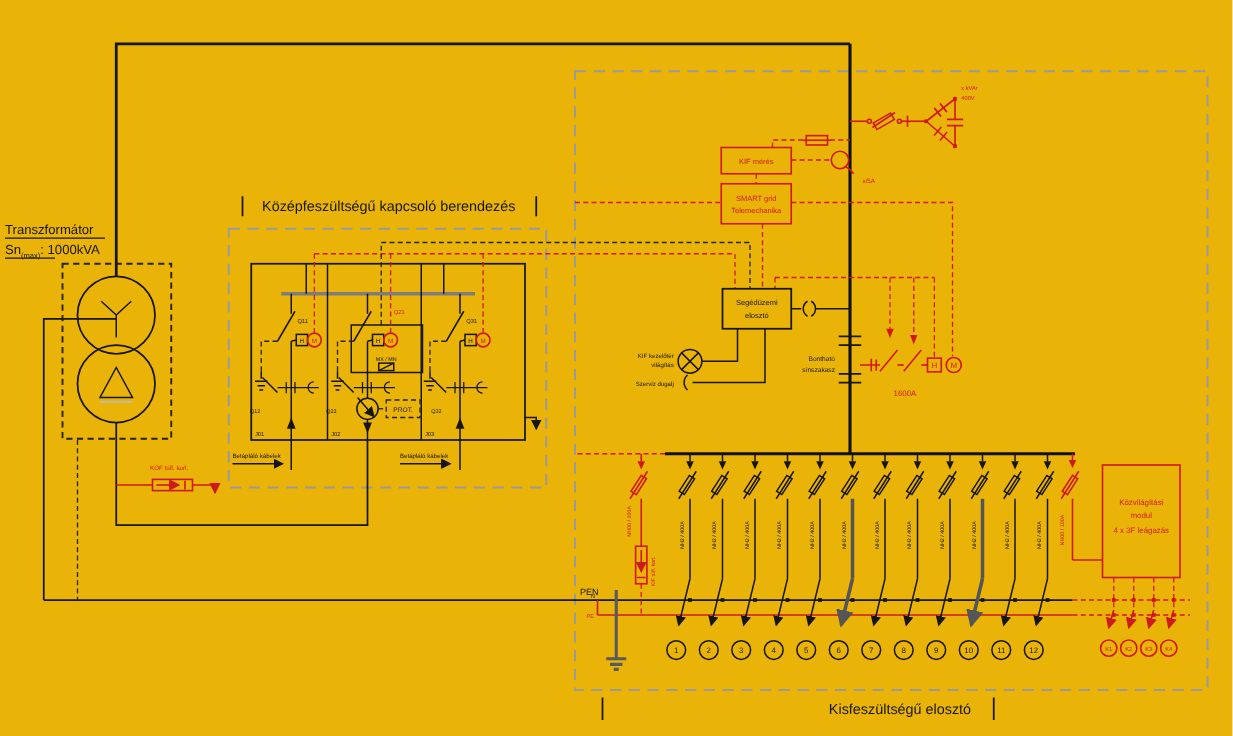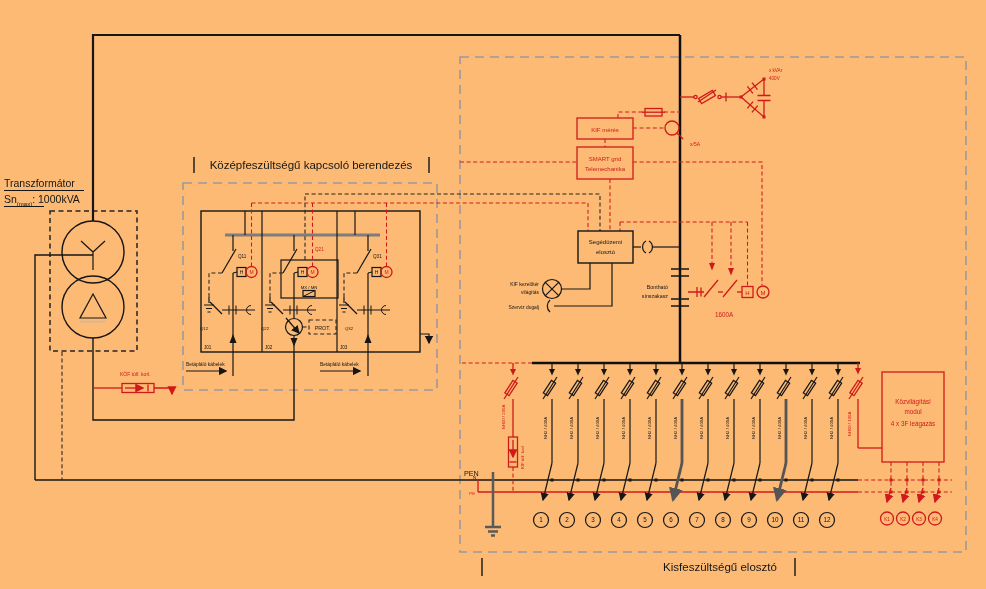--- a/index.html
+++ b/index.html
@@ -1,16 +1,16 @@
 <!DOCTYPE html>
 <html><head>
 <meta charset="utf-8">
 <style>
   html,body{margin:0;padding:0;background:#fff}
-  #canvas{position:relative;width:986px;height:589px;background:#fdba74;outline:1px solid #e3e3e3;overflow:hidden}
+  #canvas{position:relative;width:986px;height:589px;background:#eab308;outline:1px solid #e3e3e3;overflow:hidden}
   svg{display:block}
   text{font-family:"Liberation Sans","DejaVu Sans",sans-serif;fill:#161616}
   .t42{font-size:4.3px}.t45{font-size:4.6px}.t48{font-size:4.9px}.t5{font-size:5px}
   .t52{font-size:5.3px}.t6{font-size:6px}.t62{font-size:6.3px}
   .t7{font-size:7.2px}.t10{font-size:10.5px}.t11{font-size:11.5px}
   .mid{text-anchor:middle}.end{text-anchor:end}
   .rt{fill:#cf1a1a}
   .w{stroke:#161616;stroke-width:1.2;fill:none}
   .w14{stroke:#161616;stroke-width:1.4;fill:none}
   .w2{stroke:#161616;stroke-width:2.2;fill:none}

